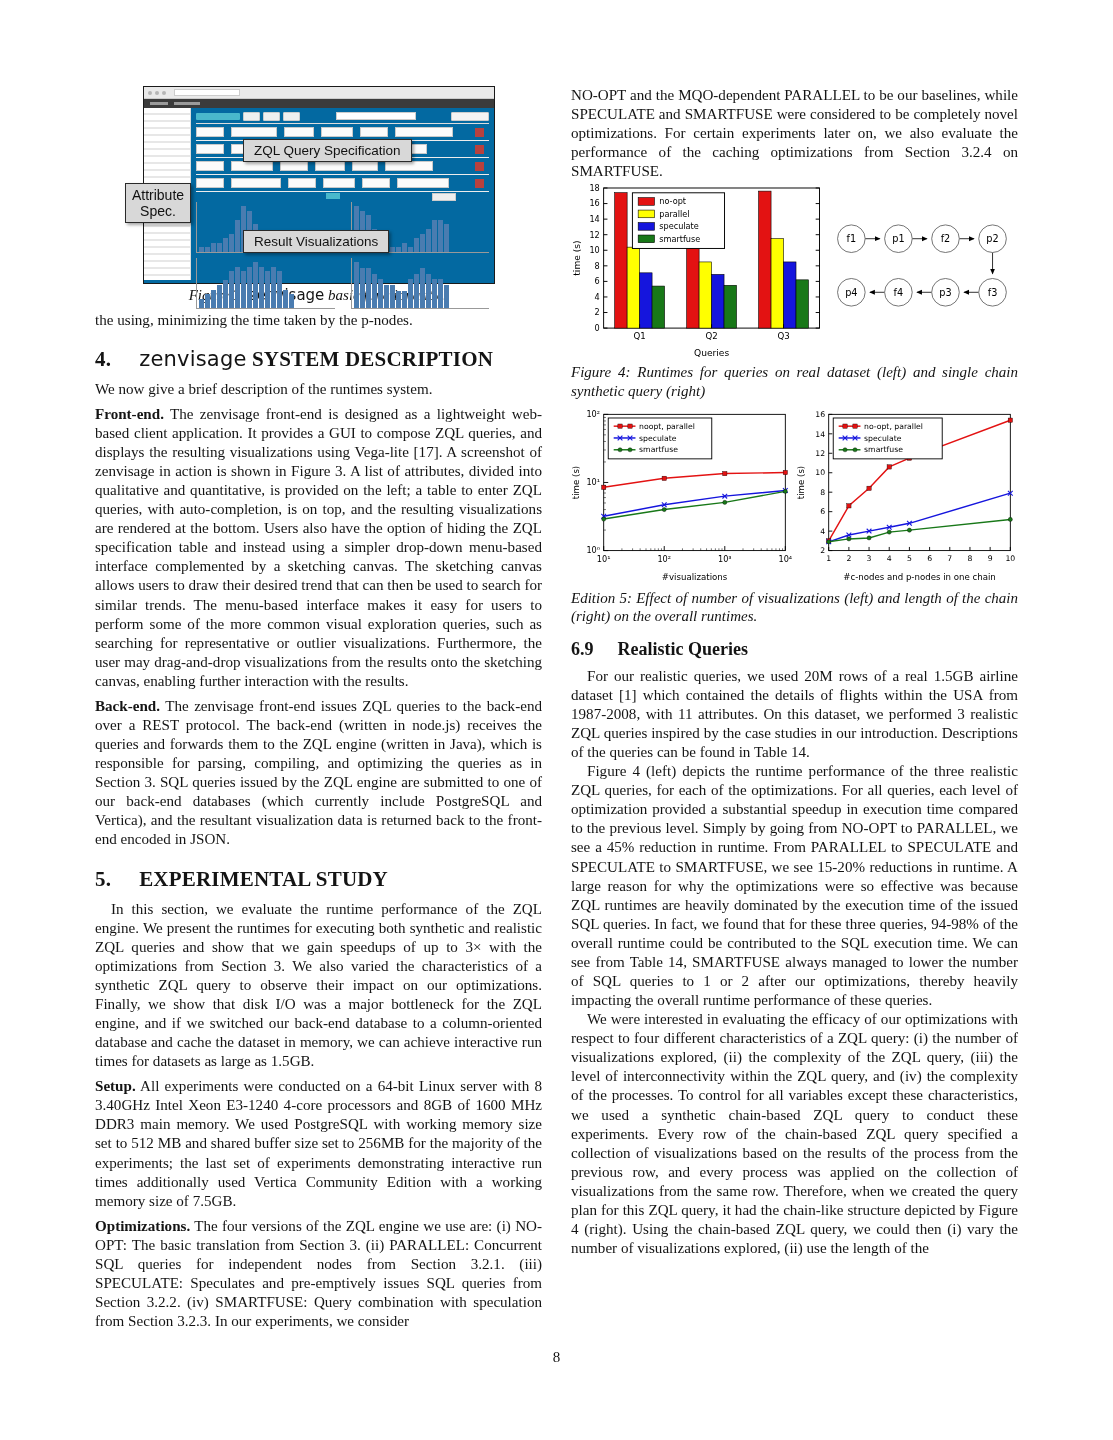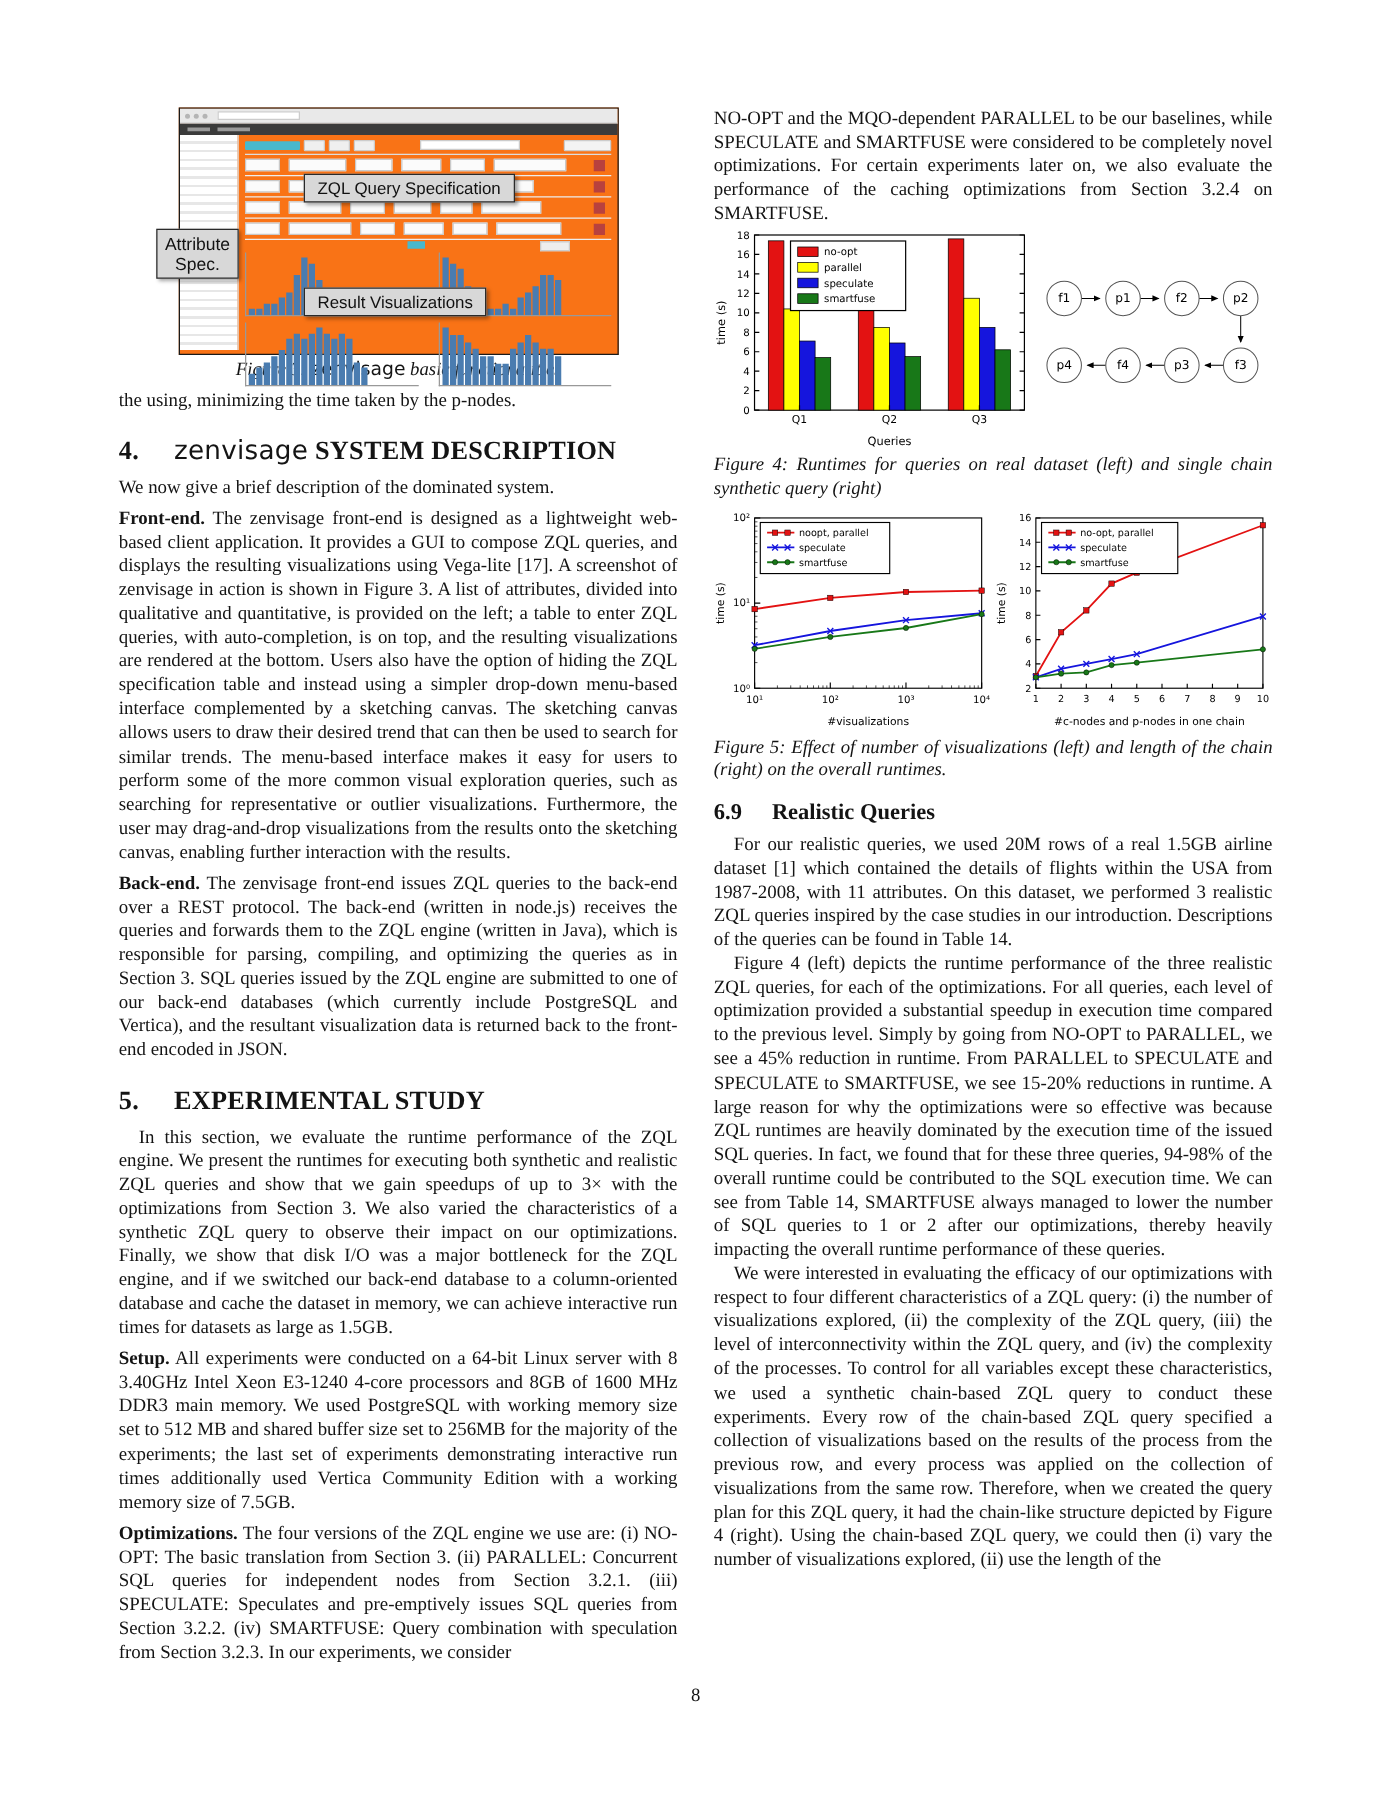--- a/index.html
+++ b/index.html
@@ -16,21 +16,21 @@
   h2.sec .num{margin-right:28px;}
   .app-name{font-family:"DejaVu Sans",sans-serif;font-weight:500;}
   h3.subsec{font-size:18px;margin:13px 0 7px;font-weight:bold;}
   h3.subsec .num{margin-right:24px;}
   .caption{font-style:italic;font-size:15px;line-height:1.24;margin:2px 0 6px;text-align:justify;}
   .caption.center{text-align:center;}
   .pageno{position:absolute;left:0;right:0;bottom:74px;text-align:center;font-size:15px;}
 
   
   .fig3wrap{margin:0 0 3px 48px;width:352px;}
-  .shot{position:relative;width:350px;height:196px;border:1.5px solid #1a1a1a;background:#f97316;}
+  .shot{position:relative;width:350px;height:196px;border:1.5px solid #1a1a1a;background:#0369a1;}
   .browser-bar{height:11px;background:#e9e9e9;border-bottom:1px solid #ccc;display:flex;align-items:center;padding:0 4px;gap:3px;}
   .bdot{width:4px;height:4px;border-radius:50%;background:#b5b5b5;}
   .urlbox{width:64px;height:5px;background:#fff;border:1px solid #ccc;margin-left:5px;}
   .navbar{height:9px;background:#3b3b3b;display:flex;align-items:center;gap:6px;padding:0 6px;}
   .navchip{width:18px;height:3px;background:#9a9a9a;}
   .shot-body{display:flex;height:172px;}
   .side{width:46px;border-right:1px solid #ddd;background:repeating-linear-gradient(#ffffff 0 5px,#e7e7e7 5px 7px);}
   .mainarea{flex:1;position:relative;padding:2px 5px 0 5px;}
   .btnrow{display:flex;gap:3px;align-items:center;height:10px;margin:1px 0 2px;}
   .btn{height:7px;border-radius:1px;}
@@ -217,21 +217,21 @@
         <div class="olabel attr-label">Attribute Spec.</div>
         <div class="olabel result-label">Result Visualizations</div>
       </div>
       <figcaption class="caption center"><i>Figure 3: </i><span class="app-name" style="font-style:normal">zenvisage</span><i> basic functionalities</i></figcaption>
     </figure>
 
     <p class="noindent">the using, minimizing the time taken by the p-nodes.</p>
 
     <h2 class="sec"><span class="num">4.</span><span class="app-name">zenvisage</span><span> SYSTEM DESCRIPTION</span></h2>
 
-    <p class="noindent">We now give a brief description of the dominated system.</p>
+    <p class="noindent">We now give a brief description of the runtimes system.</p>
 
     <p class="gap"><b class="plabel">Front-end.</b><span> The zenvisage front-end is designed as a lightweight web-based client application. It provides a GUI to compose ZQL queries, and displays the resulting visualizations using Vega-lite [17]. A screenshot of zenvisage in action is shown in Figure 3. A list of attributes, divided into qualitative and quantitative, is provided on the left; a table to enter ZQL queries, with auto-completion, is on top, and the resulting visualizations are rendered at the bottom. Users also have the option of hiding the ZQL specification table and instead using a simpler drop-down menu-based interface complemented by a sketching canvas. The sketching canvas allows users to draw their desired trend that can then be used to search for similar trends. The menu-based interface makes it easy for users to perform some of the more common visual exploration queries, such as searching for representative or outlier visualizations. Furthermore, the user may drag-and-drop visualizations from the results onto the sketching canvas, enabling further interaction with the results.</span></p>
 
     <p class="gap"><b class="plabel">Back-end.</b><span> The zenvisage front-end issues ZQL queries to the back-end over a REST protocol. The back-end (written in node.js) receives the queries and forwards them to the ZQL engine (written in Java), which is responsible for parsing, compiling, and optimizing the queries as in Section 3. SQL queries issued by the ZQL engine are submitted to one of our back-end databases (which currently include PostgreSQL and Vertica), and the resultant visualization data is returned back to the front-end encoded in JSON.</span></p>
 
     <h2 class="sec"><span class="num">5.</span><span>EXPERIMENTAL STUDY</span></h2>
 
     <p class="indent">In this section, we evaluate the runtime performance of the ZQL engine. We present the runtimes for executing both synthetic and realistic ZQL queries and show that we gain speedups of up to 3× with the optimizations from Section 3. We also varied the characteristics of a synthetic ZQL query to observe their impact on our optimizations. Finally, we show that disk I/O was a major bottleneck for the ZQL engine, and if we switched our back-end database to a column-oriented database and cache the dataset in memory, we can achieve interactive run times for datasets as large as 1.5GB.</p>
 
     <p class="gap"><b class="plabel">Setup.</b><span> All experiments were conducted on a 64-bit Linux server with 8 3.40GHz Intel Xeon E3-1240 4-core processors and 8GB of 1600 MHz DDR3 main memory. We used PostgreSQL with working memory size set to 512 MB and shared buffer size set to 256MB for the majority of the experiments; the last set of experiments demonstrating interactive run times additionally used Vertica Community Edition with a working memory size of 7.5GB.</span></p>
@@ -526,21 +526,21 @@
             <line x1="62.4" y1="31.4" x2="67.6" y2="36.6" stroke="#1515dd" stroke-width="1.2"></line>
             <line x1="62.4" y1="36.6" x2="67.6" y2="31.4" stroke="#1515dd" stroke-width="1.2"></line>
             <text x="75" y="37" font-size="8.5">speculate</text>
             <line x1="47" y1="47" x2="71" y2="47" stroke="#187818" stroke-width="1.6"></line>
             <circle cx="54" cy="47" r="2.3" fill="#187818" stroke="#000" stroke-width="0.4"></circle>
             <circle cx="65" cy="47" r="2.3" fill="#187818" stroke="#000" stroke-width="0.4"></circle>
             <text x="75" y="50" font-size="8.5">smartfuse</text>
           </g>
         </svg>
     </div>
-    <p class="caption">Figure 5: Effect of number of visualizations (left) and length of the chain (right) on the overall runtimes.</p>
+    <p class="caption">Edition 5: Effect of number of visualizations (left) and length of the chain (right) on the overall runtimes.</p>
 
     <h3 class="subsec"><span class="num">6.9</span><span>Realistic Queries</span></h3>
 
     <p class="indent">For our realistic queries, we used 20M rows of a real 1.5GB airline dataset [1] which contained the details of flights within the USA from 1987-2008, with 11 attributes. On this dataset, we performed 3 realistic ZQL queries inspired by the case studies in our introduction. Descriptions of the queries can be found in Table 14.</p>
     <p class="indent">Figure 4 (left) depicts the runtime performance of the three realistic ZQL queries, for each of the optimizations. For all queries, each level of optimization provided a substantial speedup in execution time compared to the previous level. Simply by going from NO-OPT to PARALLEL, we see a 45% reduction in runtime. From PARALLEL to SPECULATE and SPECULATE to SMARTFUSE, we see 15-20% reductions in runtime. A large reason for why the optimizations were so effective was because ZQL runtimes are heavily dominated by the execution time of the issued SQL queries. In fact, we found that for these three queries, 94-98% of the overall runtime could be contributed to the SQL execution time. We can see from Table 14, SMARTFUSE always managed to lower the number of SQL queries to 1 or 2 after our optimizations, thereby heavily impacting the overall runtime performance of these queries.</p>
 
 
     <p class="indent">We were interested in evaluating the efficacy of our optimizations with respect to four different characteristics of a ZQL query: (i) the number of visualizations explored, (ii) the complexity of the ZQL query, (iii) the level of interconnectivity within the ZQL query, and (iv) the complexity of the processes. To control for all variables except these characteristics, we used a synthetic chain-based ZQL query to conduct these experiments. Every row of the chain-based ZQL query specified a collection of visualizations based on the results of the process from the previous row, and every process was applied on the collection of visualizations from the same row. Therefore, when we created the query plan for this ZQL query, it had the chain-like structure depicted by Figure 4 (right). Using the chain-based ZQL query, we could then (i) vary the number of visualizations explored, (ii) use the length of the</p>
   </div>
 

